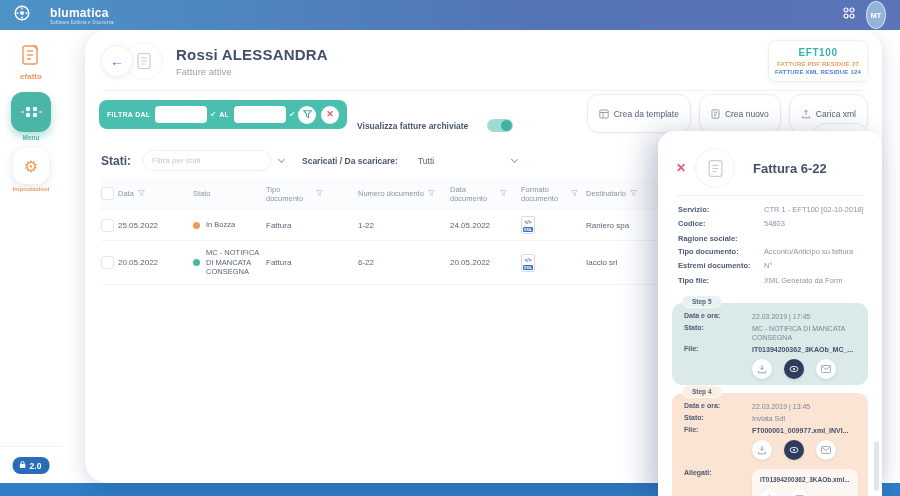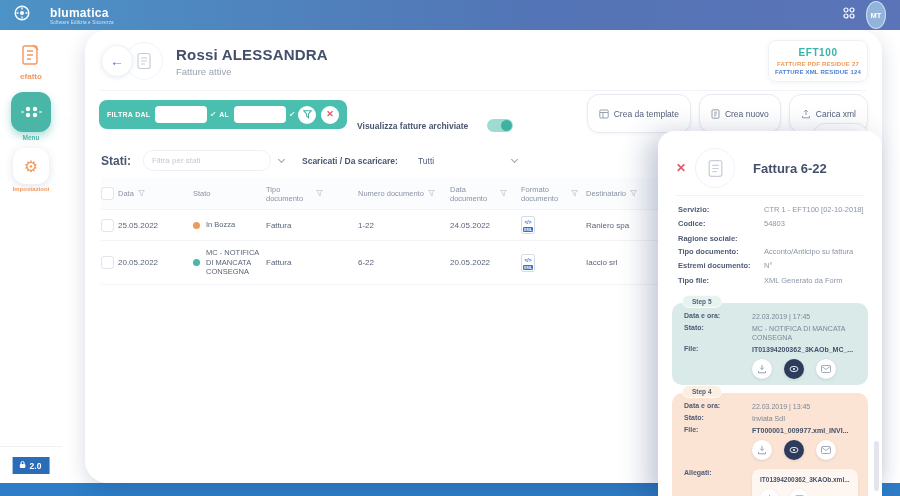--- a/index.html
+++ b/index.html
@@ -29,21 +29,21 @@
   .efatto-label { display:block; color:#f09a5e; font-size:8px; font-weight:bold; margin-top:1px; }
   .menu-tile { position:absolute; top:62px; left:11px; width:40px; height:40px; background:#49b6a8; border-radius:12px;
     box-shadow:0 4px 9px rgba(73,182,168,.45); display:flex; align-items:center; justify-content:center; cursor:pointer; }
   .menu-label { position:absolute; top:104px; left:0; width:62px; text-align:center; color:#49b6a8; font-size:6.5px; font-weight:bold; }
   .settings-tile { position:absolute; top:118px; left:13px; width:36px; height:36px; background:#fff; border-radius:12px;
     box-shadow:0 2px 8px rgba(80,100,140,.18); display:flex; align-items:center; justify-content:center; cursor:pointer;
     color:#f09a5e; font-size:16px; }
   .settings-label { position:absolute; top:156px; left:0; width:62px; text-align:center; color:#f09a5e; font-size:6px; font-weight:bold; }
   .sidebar-divider { position:absolute; bottom:36px; left:0; right:0; border-top:1px solid #f0f2f5; }
   .version-badge { position:absolute; bottom:9px; left:50%; transform:translateX(-50%); background:#2b6cb8; color:#fff;
-    border-radius:0; font-size:8.5px; font-weight:bold; padding:3px 8px 3px 6px; display:flex; align-items:center; gap:3px; }
+    border-radius:8px; font-size:8.5px; font-weight:bold; padding:3px 8px 3px 6px; display:flex; align-items:center; gap:3px; }
   
   .main-card { position:absolute; left:85px; top:30px; width:797px; bottom:13px; background:#fff; border-radius:22px;
     z-index:3; overflow:hidden; box-shadow:0 6px 20px rgba(30,50,100,.18); }
   .mc-header { position:absolute; left:16px; top:12px; display:flex; align-items:center; }
   .back-btn { width:32px; height:32px; border-radius:50%; border:1px solid #eef1f5; background:#fff; z-index:2;
     box-shadow:0 1px 4px rgba(60,80,120,.10); display:flex; align-items:center; justify-content:center;
     color:#4a80d2; font-size:14px; font-weight:bold; cursor:pointer; }
   .doc-circle { width:38px; height:38px; border-radius:50%; border:1px solid #f1f3f7; background:#fff; margin-left:-8px;
     display:flex; align-items:center; justify-content:center; }
   .titles { margin-left:13px; }

